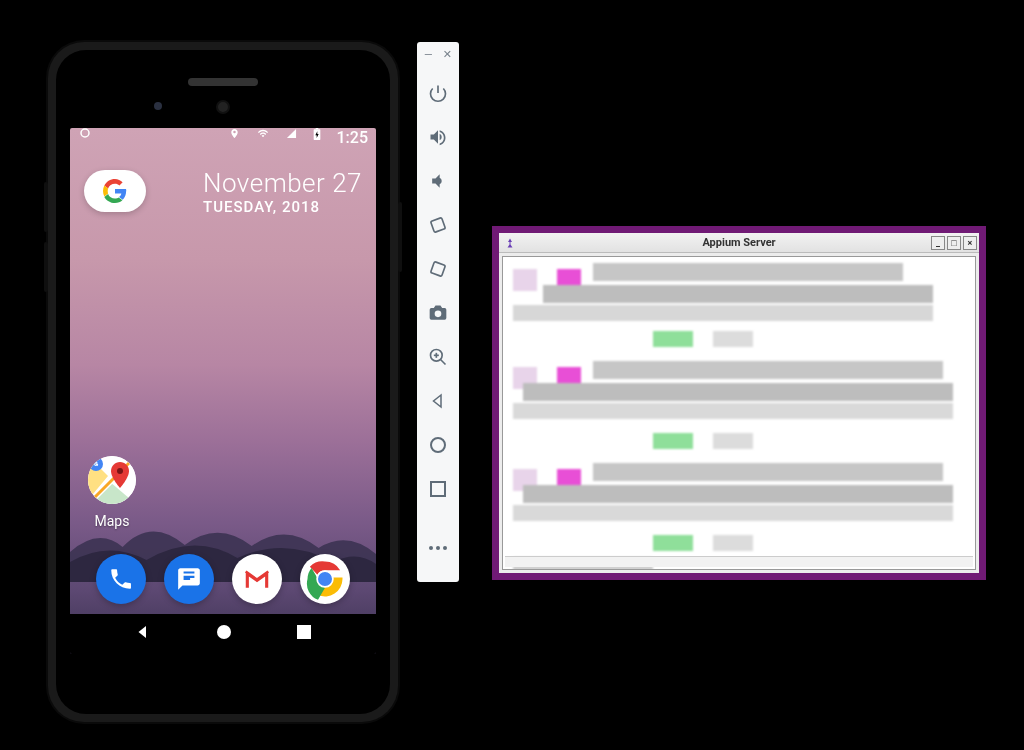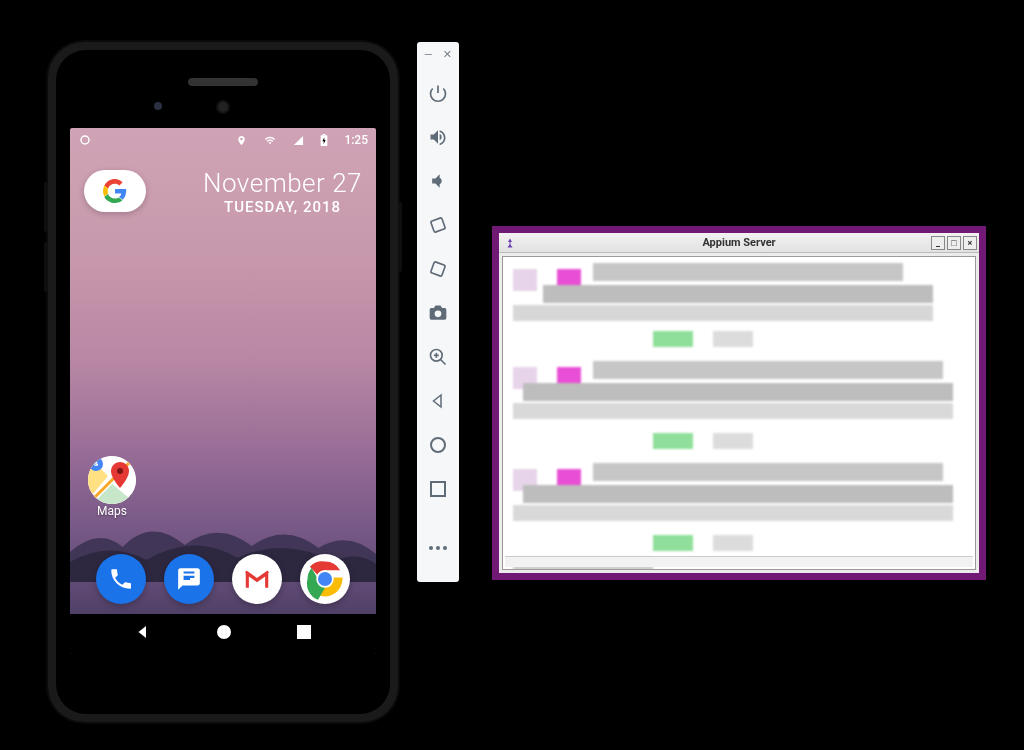--- a/index.html
+++ b/index.html
@@ -15,38 +15,38 @@
   .side-btn.vu{left:-4px;top:140px;width:4px;height:50px}
   .side-btn.vd{left:-4px;top:200px;width:4px;height:50px}
   .side-btn.pw{right:-4px;top:160px;width:4px;height:70px}
 
   
   .screen{position:absolute;left:14px;top:78px;right:14px;bottom:60px;background:linear-gradient(180deg,#cfa3b5 0%,#c798ab 25%,#b786a4 45%,#9b6f98 60%,#7a5a88 75%,#5c4872 88%,#3b3150 100%);border-radius:2px;overflow:hidden}
   .mountains{position:absolute;left:0;right:0;bottom:72px;height:70px;overflow:hidden;pointer-events:none}
   .mountains svg{width:100%;height:100%}
 
   
-  .status{position:absolute;top:0;left:0;right:0;height:24px;display:flex;align-items:center;justify-content:flex-end;gap:16px;padding:0 8px;color:#fff;font-size:12px;font-weight:500}
+  .status{position:absolute;top:0;left:0;right:0;height:24px;display:flex;align-items:flex-start;justify-content:flex-end;gap:16px;padding:0 8px;color:#fff;font-size:16px;font-weight:500}
   .status .left{margin-right:auto;margin-left:2px}
   .status .ico{display:inline-flex}
   .status svg{display:block}
 
   
-  .datewidget{position:absolute;right:14px;top:42px;text-align:center;color:#fff}
+  .datewidget{position:absolute;right:14px;top:42px;text-align:left;color:#fff}
   .datewidget .big{font-size:26px;font-weight:300;letter-spacing:.5px;line-height:1}
   .datewidget .sm{font-size:15px;font-weight:500;letter-spacing:1px;margin-top:2px}
 
   
   .gpill{position:absolute;left:14px;top:42px;width:62px;height:42px;background:#fff;border-radius:30px;display:flex;align-items:center;justify-content:center;box-shadow:0 2px 6px rgba(0,0,0,.2)}
   .g-logo{width:24px;height:24px}
 
   
   .appicon{position:absolute;left:18px;top:328px;text-align:center;color:#fff}
   .appicon .circ{width:48px;height:48px;border-radius:50%;background:#fff;display:flex;align-items:center;justify-content:center;position:relative;overflow:hidden}
-  .appicon .label{font-size:12px;margin-top:0;text-shadow:0 1px 2px rgba(0,0,0,.4)}
+  .appicon .label{font-size:14px;margin-top:9px;text-shadow:0 1px 2px rgba(0,0,0,.4)}
 
   .appdrawer-caret{position:absolute;left:50%;top:414px;transform:translateX(-50%);color:#fff}
 
   
   .dock{position:absolute;left:0;right:0;bottom:40px;height:70px;display:flex;align-items:center;justify-content:space-evenly;padding:0 8px}
   .dock .dockic{width:50px;height:50px;border-radius:50%;display:flex;align-items:center;justify-content:center;box-shadow:0 2px 6px rgba(0,0,0,.25)}
   .phone-ic{background:#1a73e8}
   .msg-ic{background:#1a73e8}
   .gmail-ic{background:#fff}
   .chrome-ic{background:#fff}

